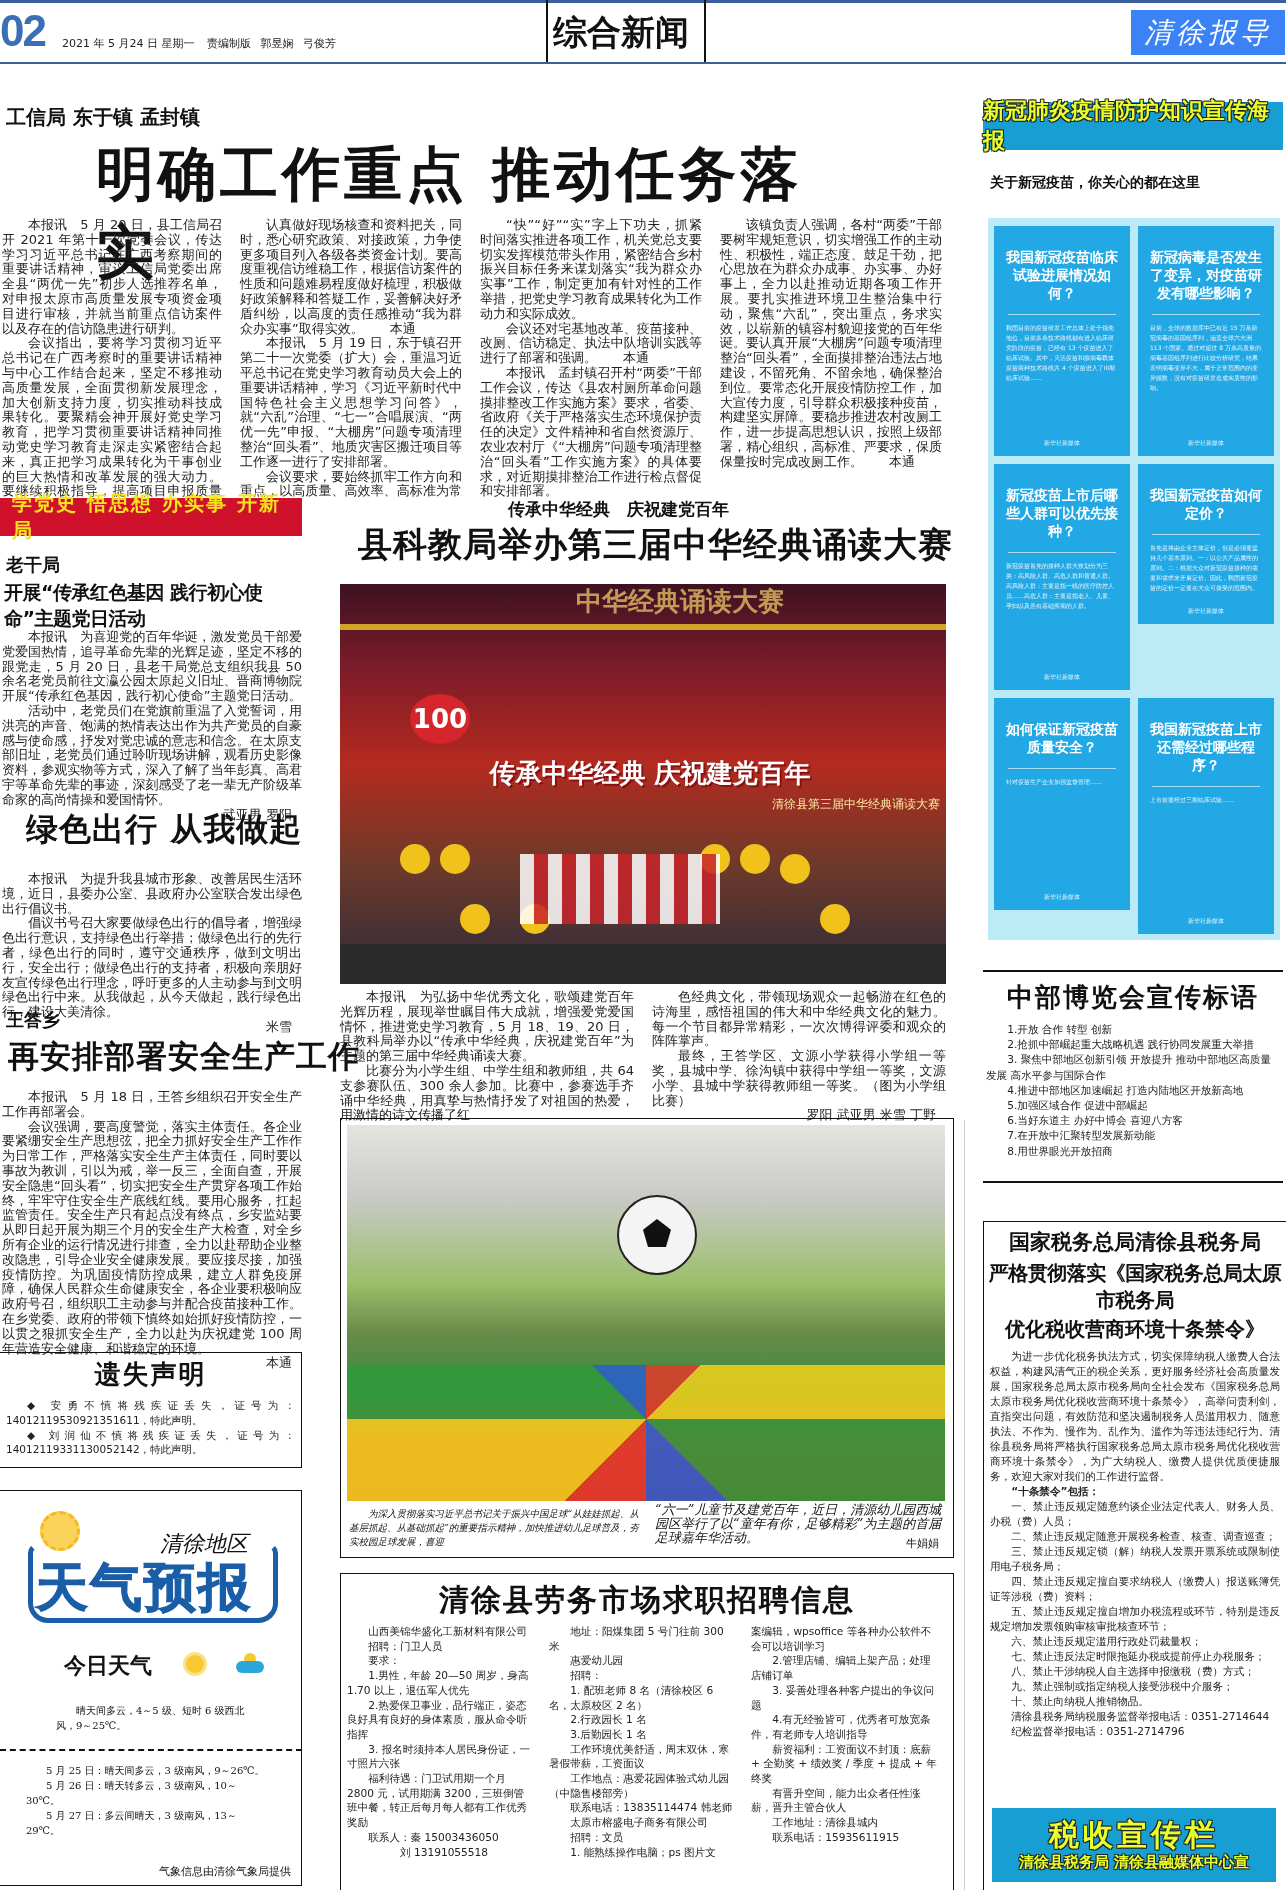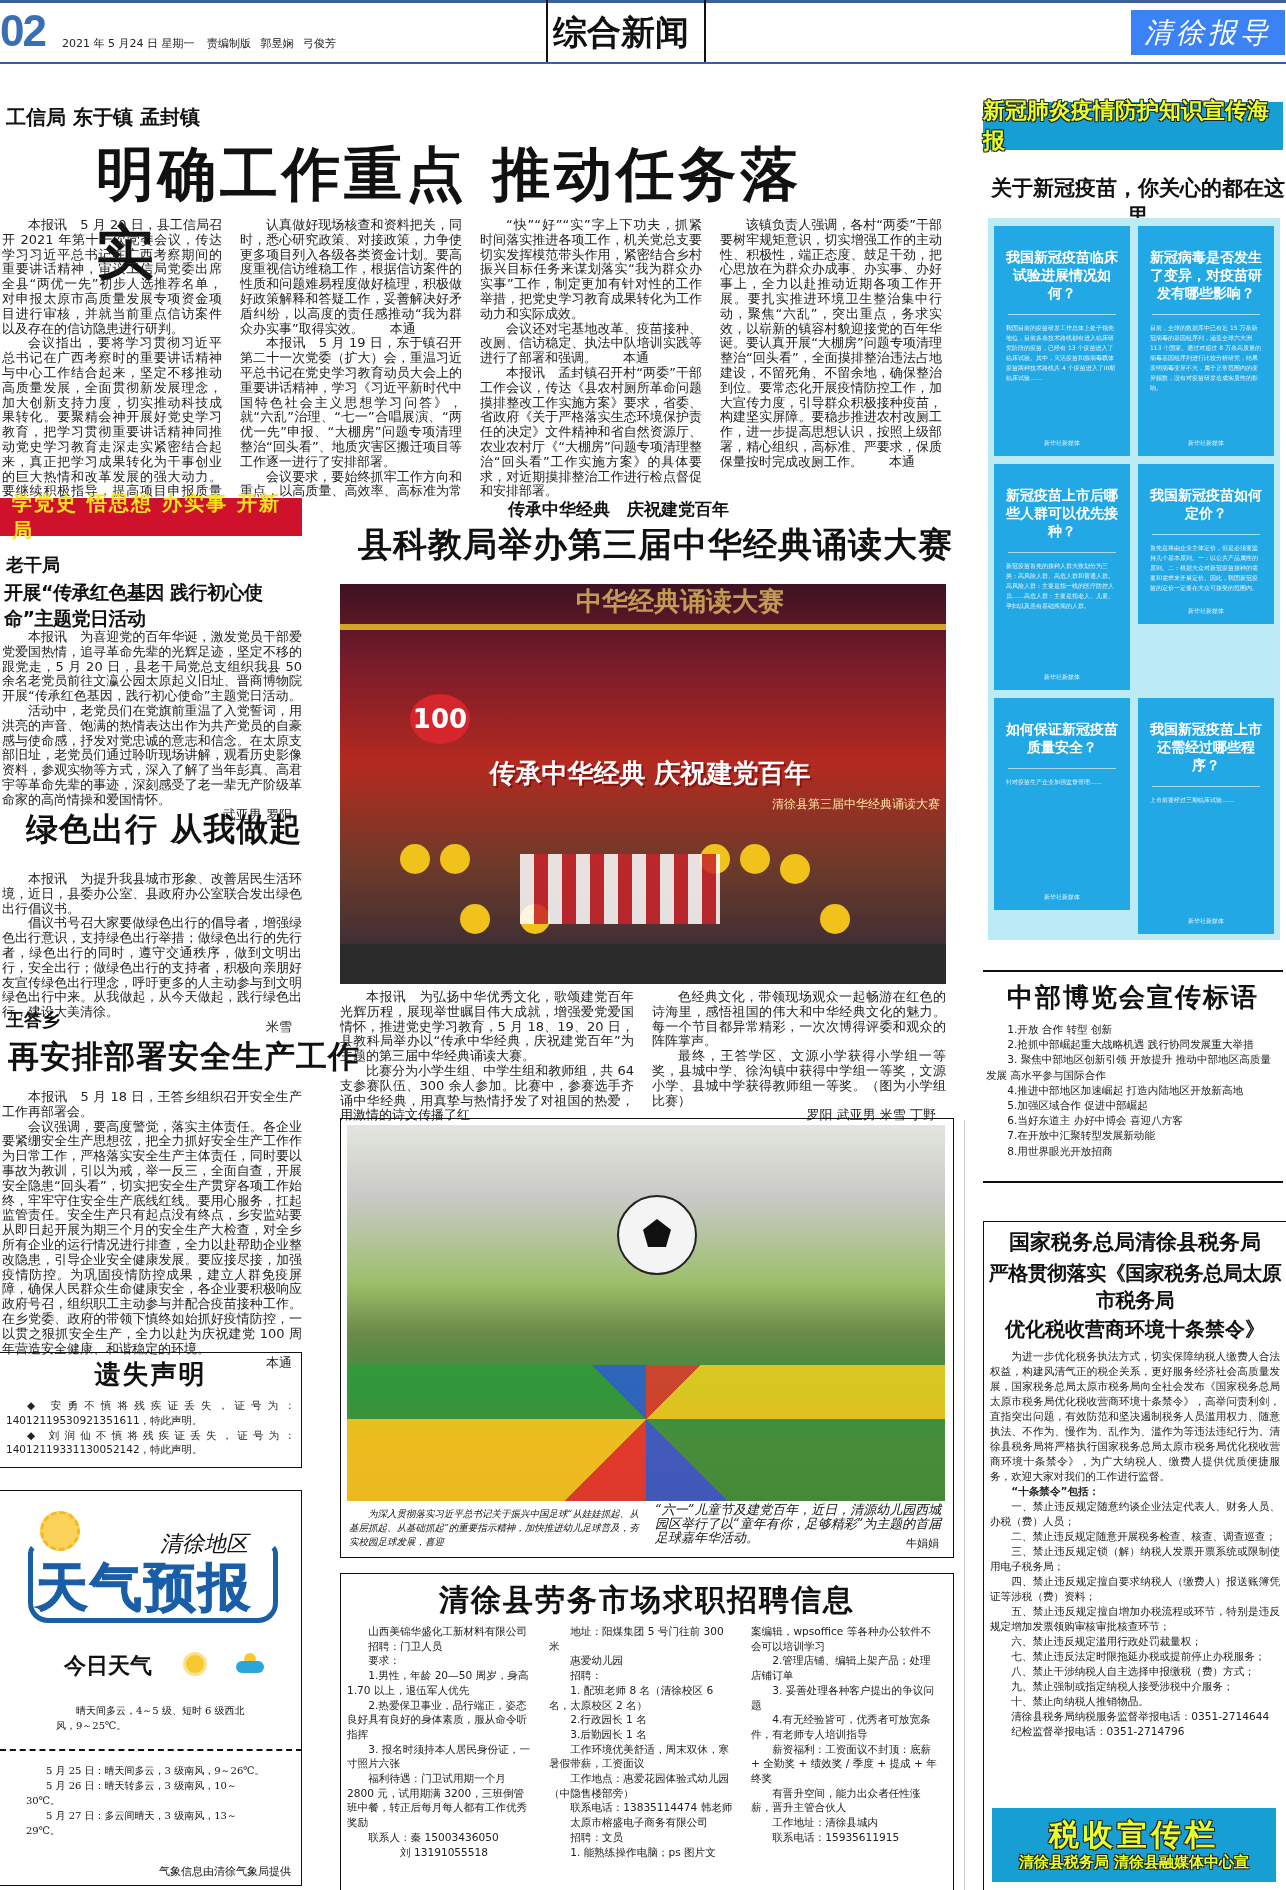--- a/index.html
+++ b/index.html
@@ -196,21 +196,21 @@
     <p>3. 妥善处理各种客户提出的争议问题</p>
     <p>4.有无经验皆可，优秀者可放宽条件，有老师专人培训指导</p>
     <p>薪资福利：工资面议不封顶：底薪 + 全勤奖 + 绩效奖 / 季度 + 提成 + 年终奖</p>
     <p>有晋升空间，能力出众者任性涨薪，晋升主管合伙人</p>
     <p>工作地址：清徐县城内</p>
     <p>联系电话：15935611915</p>
   </div>
 </div>
 
 <div class="abs blue-banner" style="left:983px;top:102px;width:300px;height:48px;font-size:22px">新冠肺炎疫情防护知识宣传海报</div>
-<div class="abs" style="left:990px;top:174px;width:296px;text-align:center;font-weight:bold;font-size:21px">关于新冠疫苗，你关心的都在这里</div>
+<div class="abs" style="left:990px;top:174px;width:296px;text-align:left;font-weight:bold;font-size:14px">关于新冠疫苗，你关心的都在这里</div>
 
 <div class="abs poster-wrap">
   <div class="poster" style="left:6px;top:8px;width:136px;height:230px">
     <h4>我国新冠疫苗临床试验进展情况如何？</h4>
     <div class="dash"></div>
     <div class="pbody">我国目前的疫苗研发工作总体上处于领先地位，目前多条技术路线都有进入临床研究阶段的疫苗，已经有 13 个疫苗进入了临床试验。其中，灭活疫苗和腺病毒载体疫苗两种技术路线共 4 个疫苗进入了III期临床试验……</div>
     <div class="pfoot">新华社新媒体</div>
   </div>
   <div class="poster" style="left:150px;top:8px;width:136px;height:230px">
     <h4>新冠病毒是否发生了变异，对疫苗研发有哪些影响？</h4>

